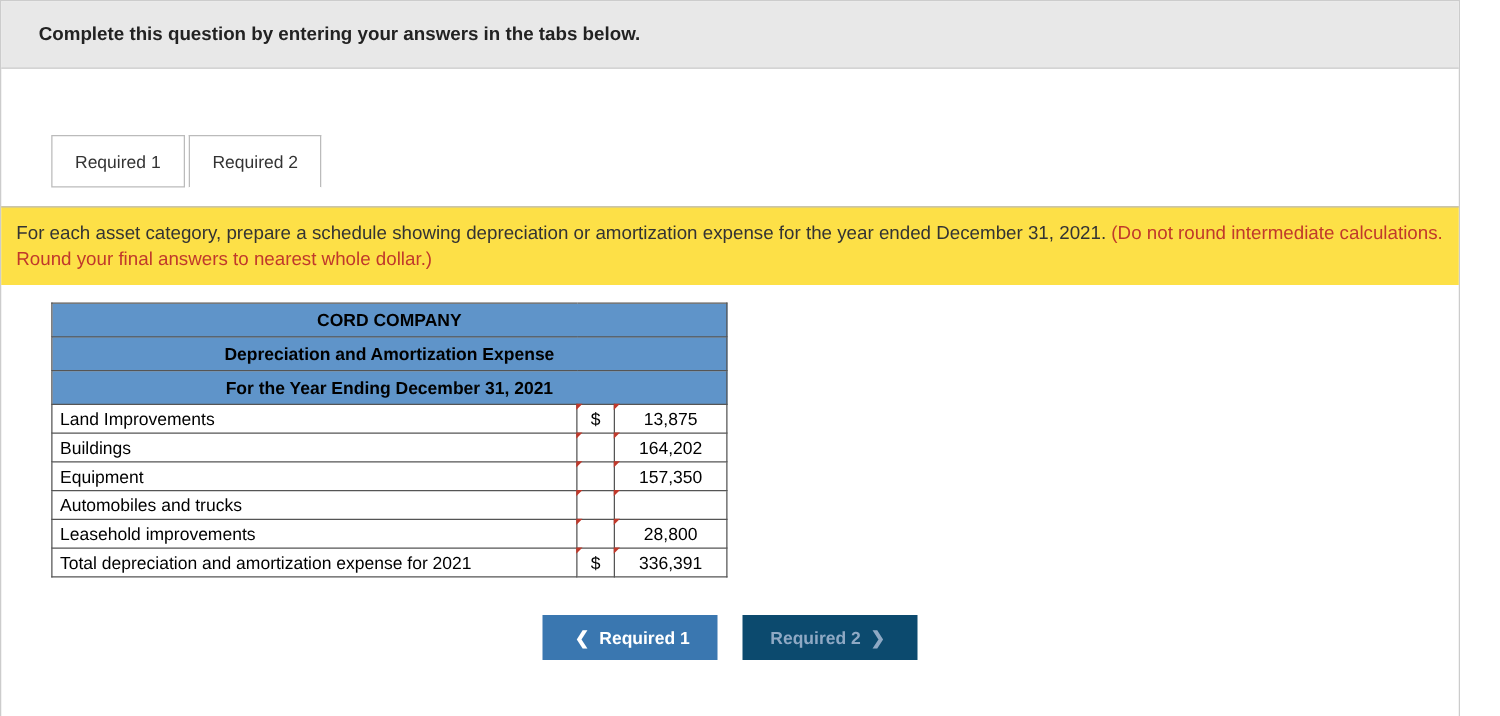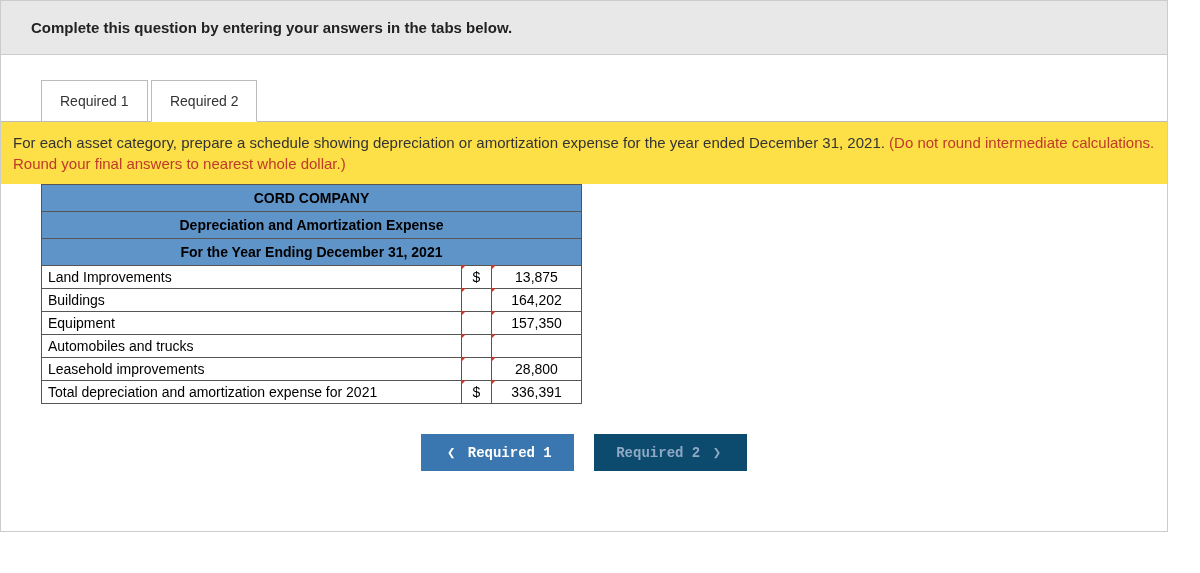--- a/index.html
+++ b/index.html
@@ -19,21 +19,22 @@
     }
     .instruction-bar {
       background: #e8e8e8;
       padding: 18px 30px;
       font-size: 15px;
       font-weight: bold;
       color: #222;
       border-bottom: 1px solid #ccc;
     }
     .tabs-row {
-      padding: 25px 10px 0 40px;
+      padding: 25px 10px 16px 40px;
+      margin-top: 28px;
     }
     .tab {
       display: inline-block;
       padding: 12px 18px;
       font-size: 14px;
       color: #333;
       border: 1px solid #bbb;
       background: #fff;
       cursor: pointer;
       margin-right: -1px;
@@ -53,21 +54,21 @@
       border-top: 1px solid #bbb;
     }
     .question-hint {
       color: #c0392b;
     }
     .table-wrap {
       padding: 0 0 20px 40px;
     }
     .sched-table {
       border-collapse: collapse;
-      margin-top: 0;
+      margin-top: 14px;
     }
     .sched-table td, .sched-table th {
       border: 1px solid #555;
       font-size: 14px;
       padding: 3px 6px;
     }
     .header-row td {
       background: #5f94c9;
       font-weight: bold;
       text-align: center;
@@ -106,21 +107,20 @@
       padding: 10px 0 60px 0;
     }
     .nav-btn {
       display: inline-block;
       padding: 10px 22px;
       font-size: 14px;
       font-weight: bold;
       margin: 0 8px;
       cursor: pointer;
       border: none;
-      font-family: Liberation Mono, monospace;
     }
     .nav-btn.prev {
       background: #3a77b0;
       color: #fff;
     }
     .nav-btn.next {
       background: #0c4a6e;
       color: #8fa9c4;
     }
     .chev {

